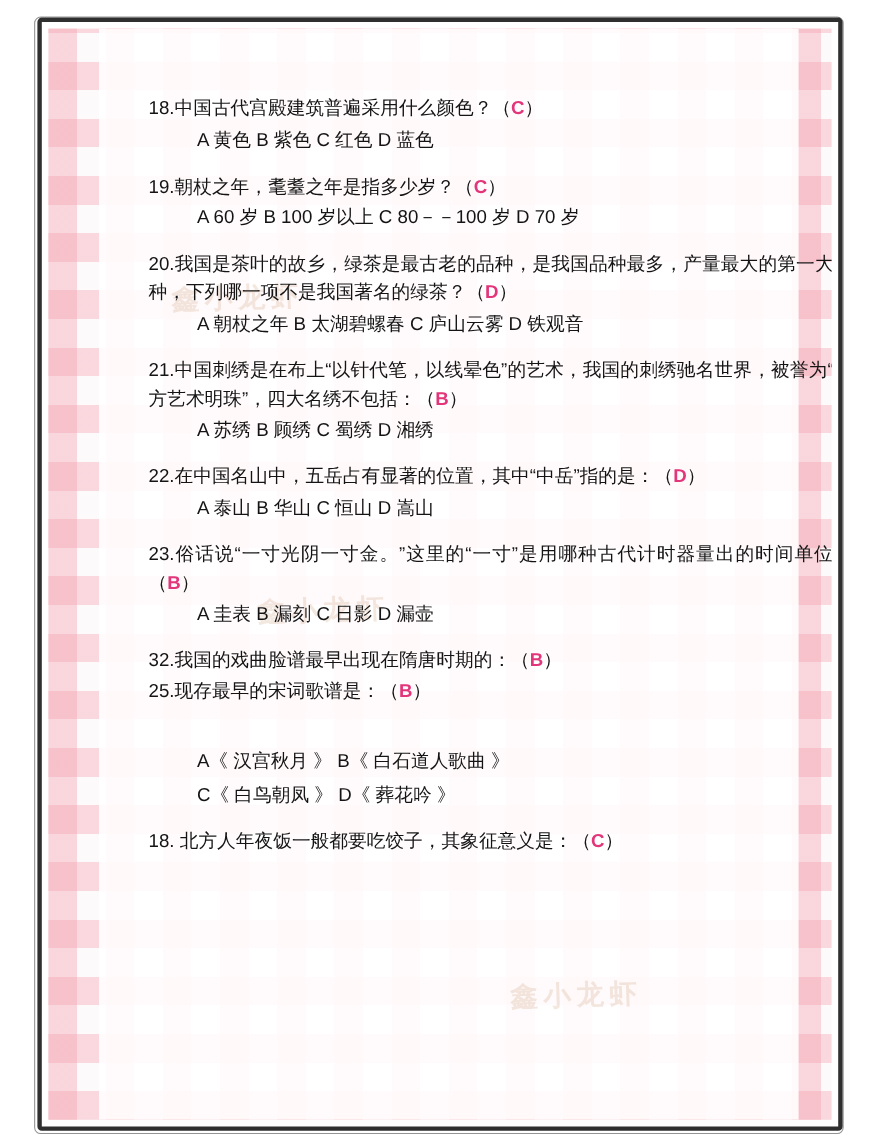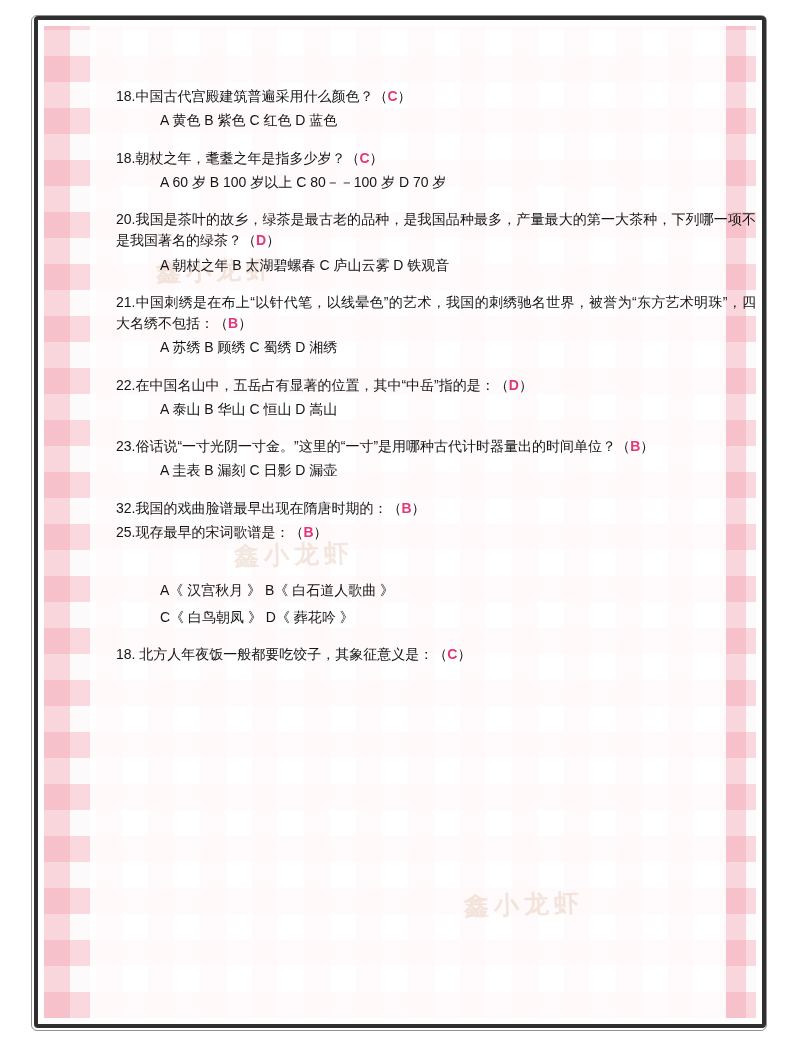--- a/index.html
+++ b/index.html
@@ -69,25 +69,25 @@
     position: absolute;
     left: 46px;
     top: 0px;
     right: 30px;
     bottom: 0px;
     background: rgba(255,255,255,0.90);
   }
 
   #content {
     position: absolute;
-    left: 72px;
+    left: 91px;
     top: 60px;
     width: 640px;
     color: #141414;
-    font-size: 14px;
+    font-size: 17px;
     line-height: 1.52;
   }
 
   .q {
     margin: 0 0 3px 0;
     text-align: justify;
   }
   .q .qtext {
     display: inline;
   }
@@ -131,21 +131,21 @@
 
     <div class="wm" id="wm1">鑫小龙虾</div>
     <div class="wm" id="wm2">鑫小龙虾</div>
     <div class="wm" id="wm3">鑫小龙虾</div>
 
     <div id="content">
 
       <p class="q"><span class="qtext">18.中国古代宫殿建筑普遍采用什么颜色？（</span><span class="ans">C</span><span class="paren">）</span></p>
       <p class="opts">A 黄色  B  紫色  C 红色  D 蓝色</p>
 
-      <p class="q"><span class="qtext">18.朝杖之年，耄耋之年是指多少岁？（</span><span class="ans">C</span><span class="paren">）</span></p>
+      <p class="q"><span class="qtext">19.朝杖之年，耄耋之年是指多少岁？（</span><span class="ans">C</span><span class="paren">）</span></p>
       <p class="opts">A 60 岁  B 100 岁以上  C 80－－100 岁  D 70 岁</p>
 
       <p class="q"><span class="qtext">20.我国是茶叶的故乡，绿茶是最古老的品种，是我国品种最多，产量最大的第一大茶种，下列哪一项不是我国著名的绿茶？（</span><span class="ans">D</span><span class="paren">）</span></p>
       <p class="opts">A 朝杖之年  B 太湖碧螺春  C 庐山云雾  D 铁观音</p>
 
       <p class="q"><span class="qtext">21.中国刺绣是在布上“以针代笔，以线晕色”的艺术，我国的刺绣驰名世界，被誉为“东方艺术明珠”，四大名绣不包括：（</span><span class="ans">B</span><span class="paren">）</span></p>
       <p class="opts">A 苏绣  B 顾绣  C 蜀绣  D 湘绣</p>
 
       <p class="q"><span class="qtext">22.在中国名山中，五岳占有显著的位置，其中“中岳”指的是：（</span><span class="ans">D</span><span class="paren">）</span></p>
       <p class="opts">A 泰山  B 华山  C 恒山  D 嵩山</p>

